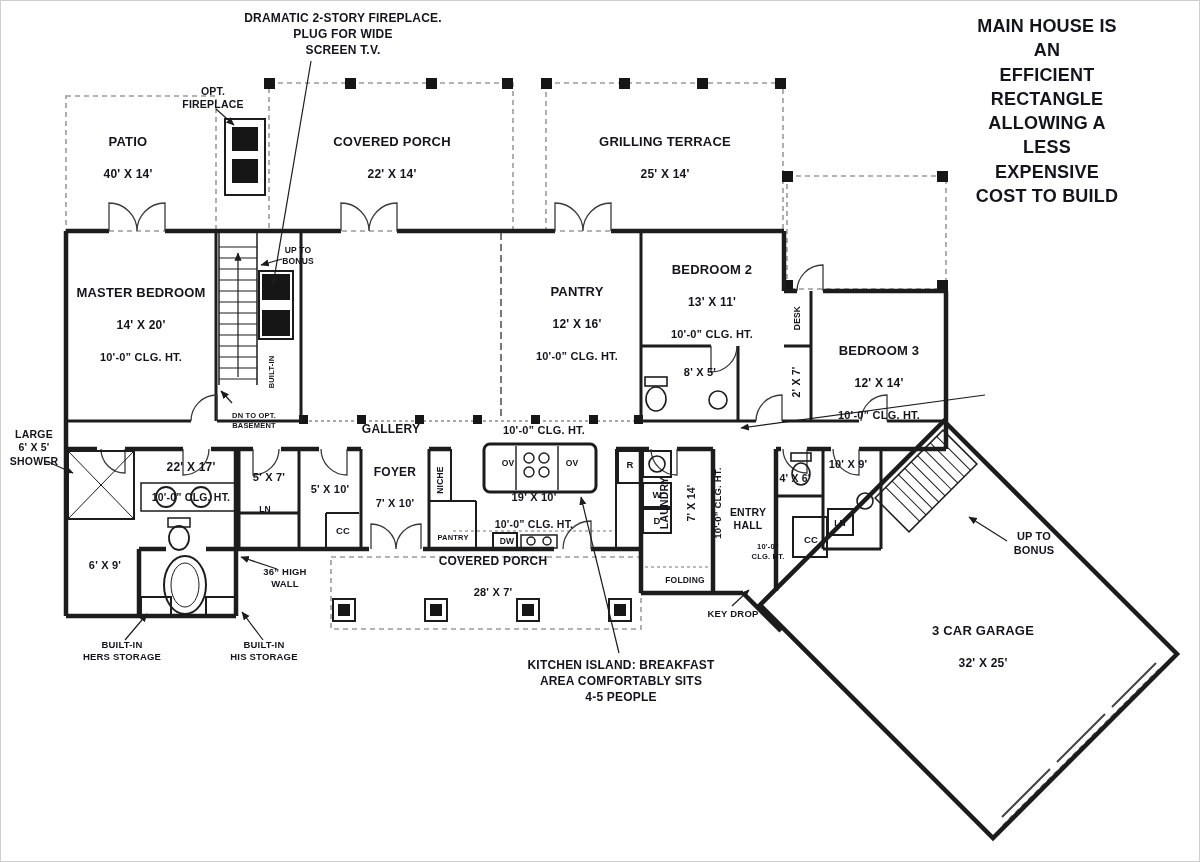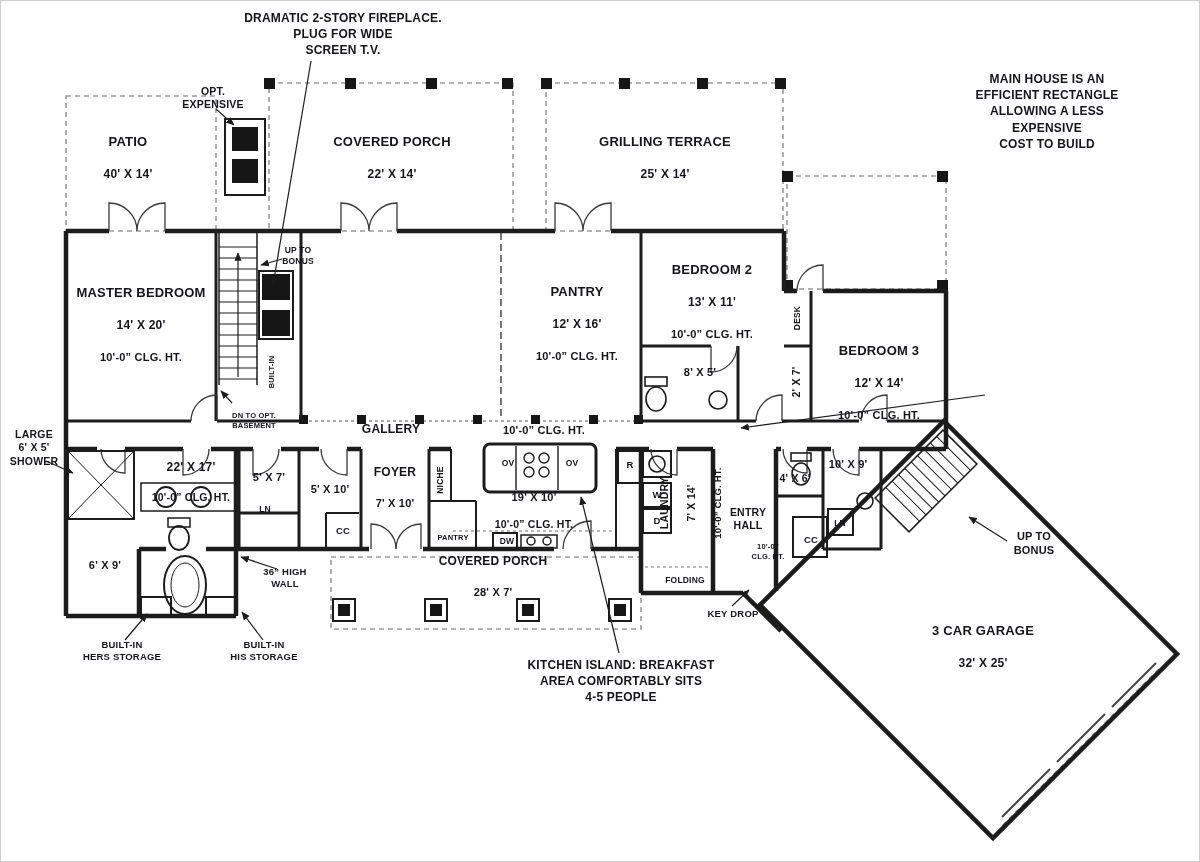--- a/index.html
+++ b/index.html
@@ -6,21 +6,21 @@
   #canvas{position:relative;width:1200px;height:862px;background:#ffffff;
           font-family:"Liberation Sans",sans-serif;overflow:hidden;
           box-sizing:border-box;border:1px solid #cfcfcf;padding-left:12px;}
   svg{position:absolute;left:0;top:0;}
   .lbl{position:absolute;transform:translate(-50%,-50%);text-align:center;
        white-space:pre-line;color:#14141c;font-weight:700;line-height:1.28;
        letter-spacing:.2px;}
   .vert{transform:translate(-50%,-50%) rotate(-90deg);}
   .fs7{font-size:7.5px}.fs8{font-size:8.5px}.fs9{font-size:9.5px}
   .fs10{font-size:10.5px}.fs11{font-size:11px}.fs12{font-size:12px}
-  .fs13{font-size:13px}.fs15{font-size:12px}
+  .fs13{font-size:13px}.fs15{font-size:18px}
   .note{line-height:1.35}
 </style>
 </head>
 <body>
 
 <div id="canvas">
 
 <svg width="1200" height="862" viewBox="0 0 1200 862">
   <defs>
     <marker id="arw" markerWidth="9" markerHeight="8" refX="6.5" refY="3" orient="auto">
@@ -221,21 +221,21 @@
     <path d="M731,605 L748,589" marker-end="url(#arw)"></path>
     <path d="M231,402 L220,390" marker-end="url(#arw)"></path>
     <path d="M1006,540 L968,516" marker-end="url(#arw)"></path>
   </g>
 </svg>
 
 <div class="lbl fs12 note" style="left:342px;top:33px">DRAMATIC 2-STORY FIREPLACE.
 PLUG FOR WIDE
 SCREEN T.V.</div>
 <div class="lbl fs10" style="left:212px;top:97px">OPT.
-EXPENSIVE</div>
+FIREPLACE</div>
 <div class="lbl fs15 note" style="left:1046px;top:110px">MAIN HOUSE IS AN
 EFFICIENT RECTANGLE
 ALLOWING A LESS EXPENSIVE
 COST TO BUILD</div>
 <div class="lbl fs12 note" style="left:620px;top:680px">KITCHEN ISLAND: BREAKFAST
 AREA COMFORTABLY SITS
 4-5 PEOPLE</div>
 
 <div class="lbl fs13" style="left:127px;top:157px">
   <div>PATIO</div>

